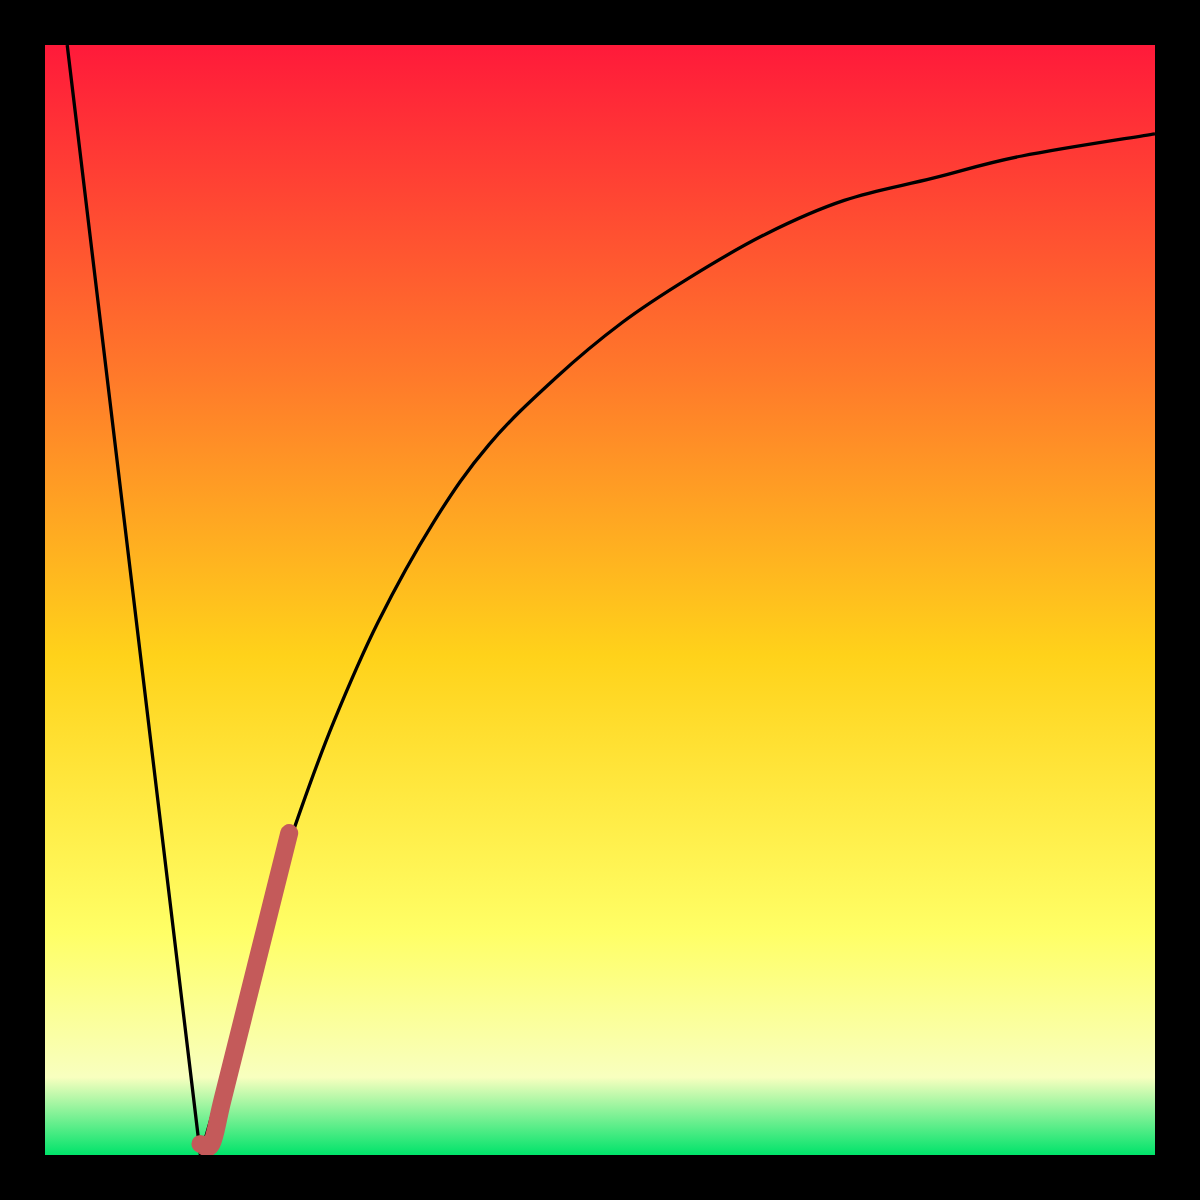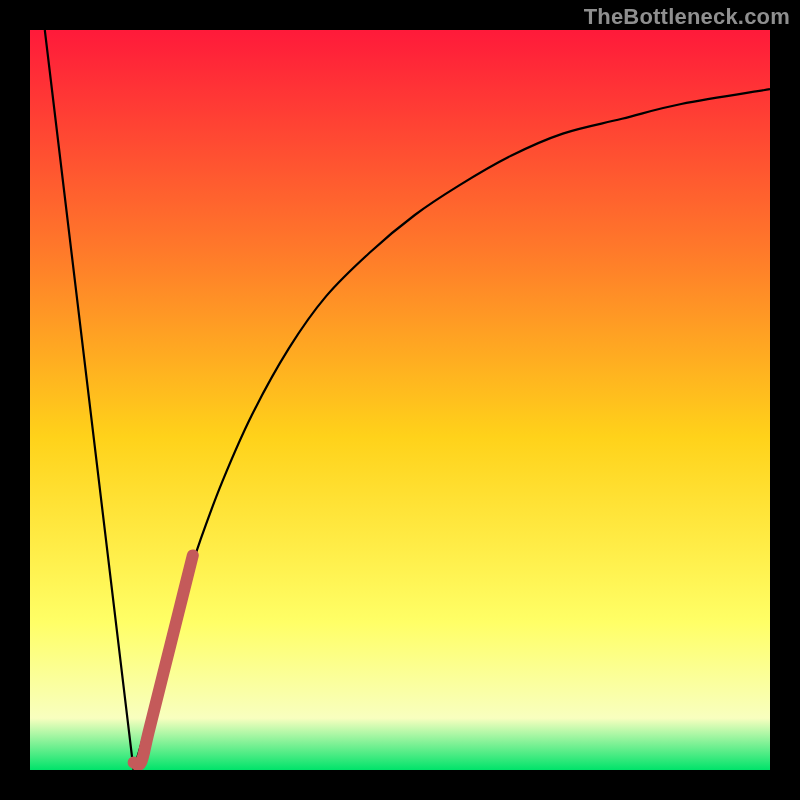--- a/index.html
+++ b/index.html
@@ -35,21 +35,20 @@
     font-weight: 600;
     color: #8f8f8f;
     letter-spacing: 0.2px;
   }
   svg { display: block; }
 </style>
 </head>
 <body>
 
 <div class="frame">
-  <div class="watermark">TheBottleneck.com</div>
 
   <div class="plot">
     <svg id="chart-svg" viewBox="0 0 740 740" width="740" height="740">
       <defs>
         <linearGradient id="bg-grad" x1="0" y1="0" x2="0" y2="1">
           <stop offset="0%" stop-color="#ff1a3a"></stop>
           <stop offset="30%" stop-color="#ff7a2a"></stop>
           <stop offset="55%" stop-color="#ffd21a"></stop>
           <stop offset="80%" stop-color="#ffff66"></stop>
           <stop offset="93%" stop-color="#f8ffbf"></stop>

